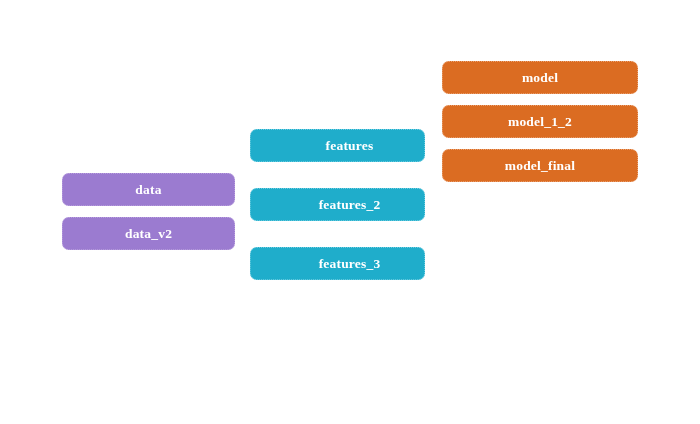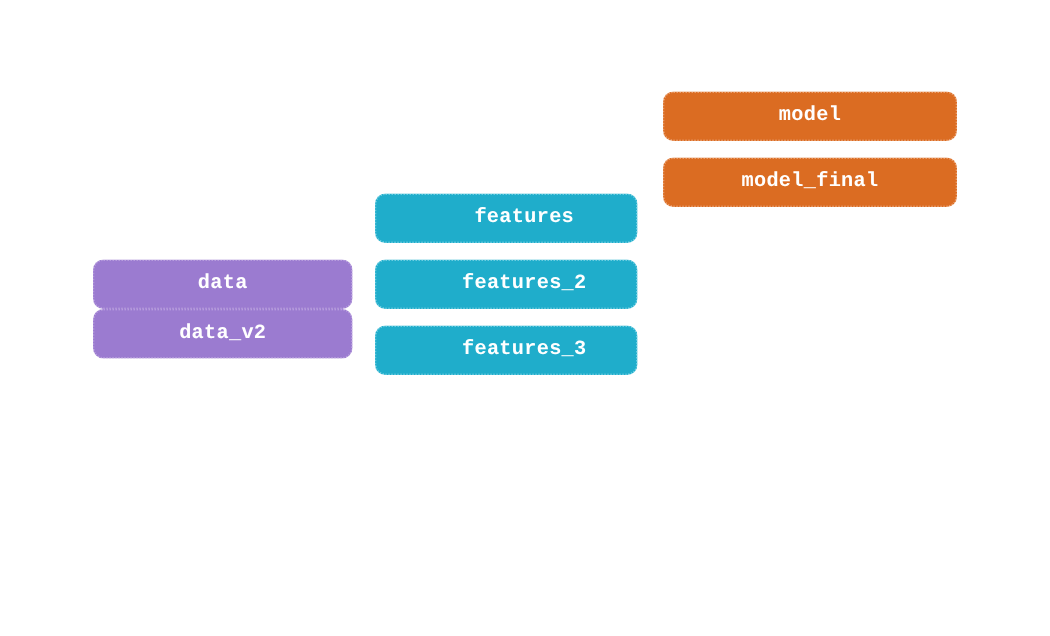--- a/index.html
+++ b/index.html
@@ -26,51 +26,52 @@
     flex-direction: column;
   }
   .node {
     box-sizing: border-box;
     display: flex;
     align-items: center;
     justify-content: center;
     border-radius: 7px;
     border: 1px dotted rgba(255, 255, 255, 0.55);
     color: #ffffff;
-    font-family: Liberation Mono, monospace;
+    font-family: Liberation Serif, serif;
     font-weight: bold;
     font-size: 13.5px;
     letter-spacing: 0.2px;
     line-height: 1;
     white-space: nowrap;
     text-align: center;
     user-select: none;
   }
   
   #col-data {
     left: 62px;
     top: 173px;
   }
   #col-data .node {
     width: 173px;
     height: 33px;
     background: #9b7bd0;
     border-color: #b79ddd;
+    margin-bottom: 11px;
   }
   
   #col-features {
     left: 250px;
     top: 129px;
   }
   #col-features .node {
     width: 175px;
     height: 33px;
     background: #1fadcb;
     border-color: #6ccde1;
-    margin-bottom: 11px;
+    margin-bottom: 26px;
     padding-left: 24px;
   }
   
   #col-model {
     left: 442px;
     top: 61px;
   }
   #col-model .node {
     width: 196px;
     height: 33px;
@@ -106,17 +107,20 @@
     <div class="node">
       <span>features_3</span>
     </div>
   </div>
 
   <div class="column" id="col-model">
     <div class="node">
       <span>model</span>
     </div>
     <div class="node">
+      <span>model_1_2</span>
+    </div>
+    <div class="node">
       <span>model_final</span>
     </div>
   </div>
 
 </div>
 
 </body></html>

